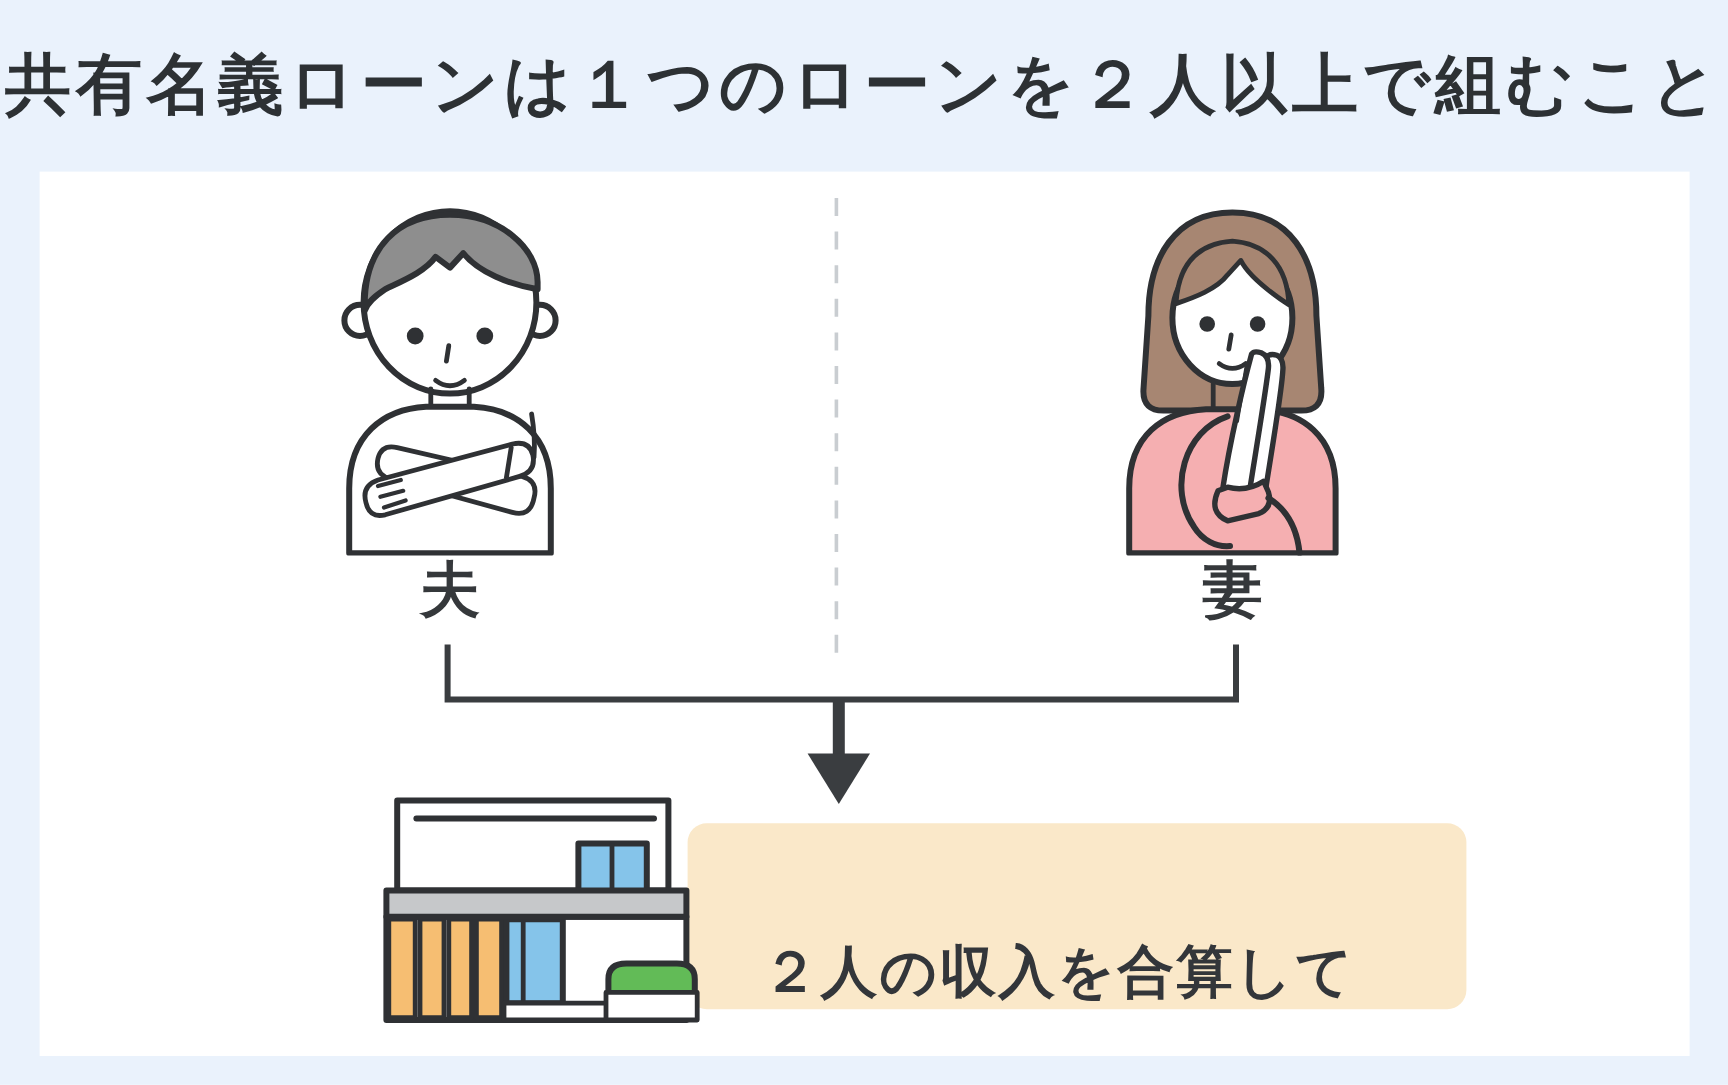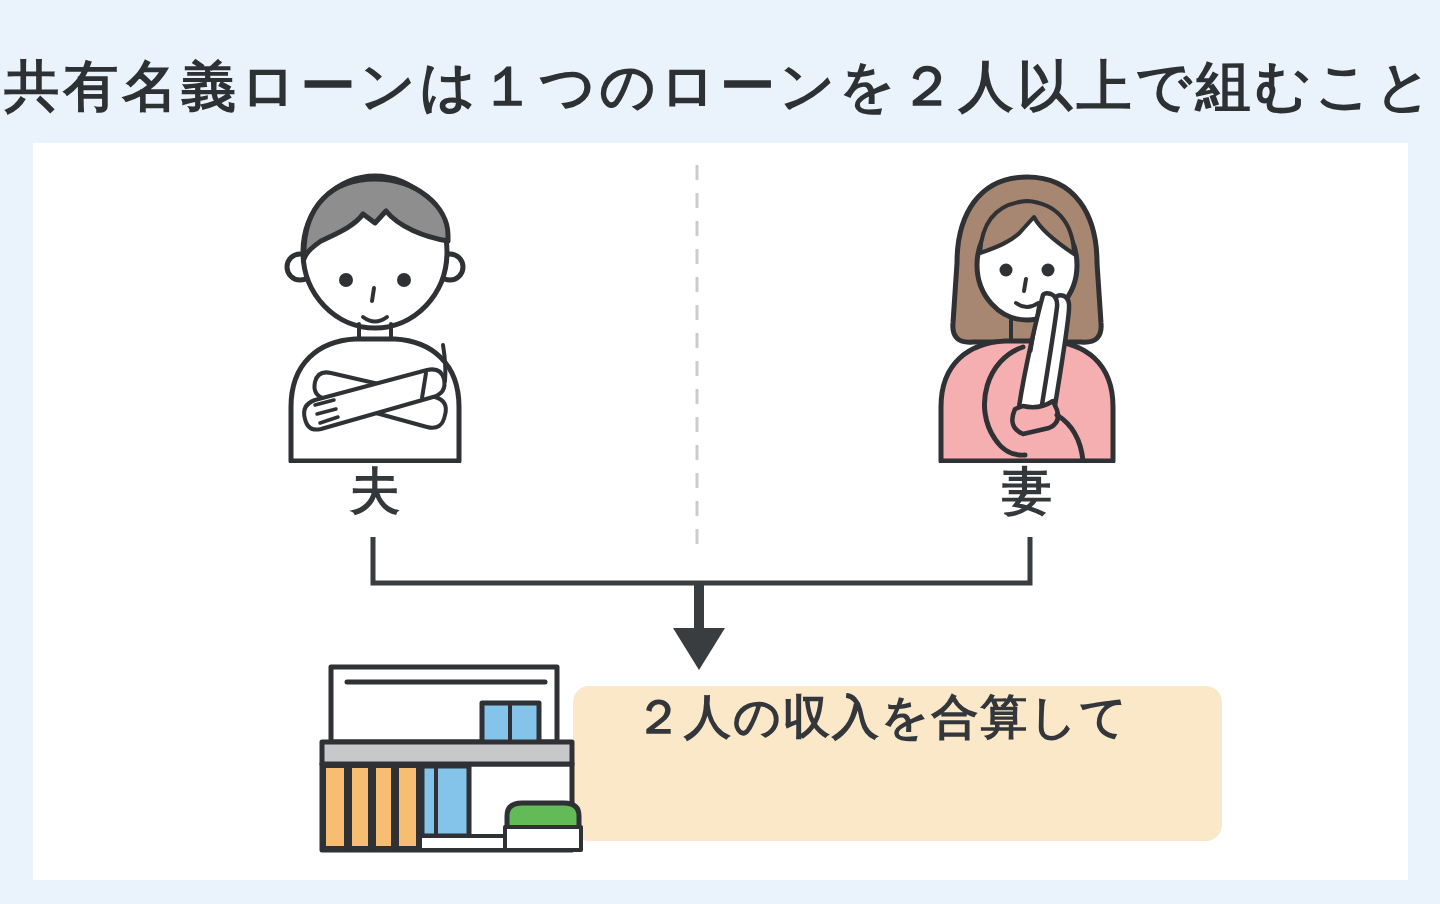--- a/index.html
+++ b/index.html
@@ -11,42 +11,42 @@
     --house-gray:#C6C8CA; --house-green:#62BB57;
   }
   *{margin:0;padding:0;box-sizing:border-box;}
   html,body{width:1440px;height:904px;}
   body{
     background:var(--background);
     font-family:"Liberation Sans","DejaVu Sans",sans-serif;
     position:relative;overflow:hidden;
   }
   .title{
-    position:absolute;top:50px;left:0;width:1440px;
+    position:absolute;top:34px;left:0;width:1440px;
     text-align:center;font-size:55px;font-weight:800;
     letter-spacing:4px;color:var(--title-text);white-space:nowrap;
   }
   .card{
     position:absolute;left:33px;top:143px;width:1375px;height:737px;
     background:var(--card-bg);
   }
   .connector{position:absolute;left:0;top:0;width:1375px;height:737px;z-index:0;}
   .person{position:absolute;top:24px;width:200px;height:296px;z-index:1;}
   .person-left{left:242px;}
   .person-right{left:894px;}
   .person-label{
     position:absolute;top:315px;width:200px;text-align:center;
     font-size:50px;font-weight:800;color:var(--label-text);z-index:1;
   }
   .label-left{left:242px;}
   .label-right{left:894px;}
   .note{
     position:absolute;left:540px;top:543px;width:649px;height:155px;
     background:var(--note-bg);border-radius:16px;z-index:1;
-    display:flex;justify-content:space-between;
+    display:flex;flex-direction:column;justify-content:flex-end;
     padding-left:62px;
   }
   .note-line{
     font-size:47px;font-weight:800;line-height:62px;
     letter-spacing:2px;color:var(--note-text);white-space:nowrap;
   }
   .house{position:absolute;left:286px;top:521px;width:272px;height:192px;z-index:2;}
 
   
   .o{stroke:var(--outline);stroke-linejoin:round;stroke-linecap:round;}

